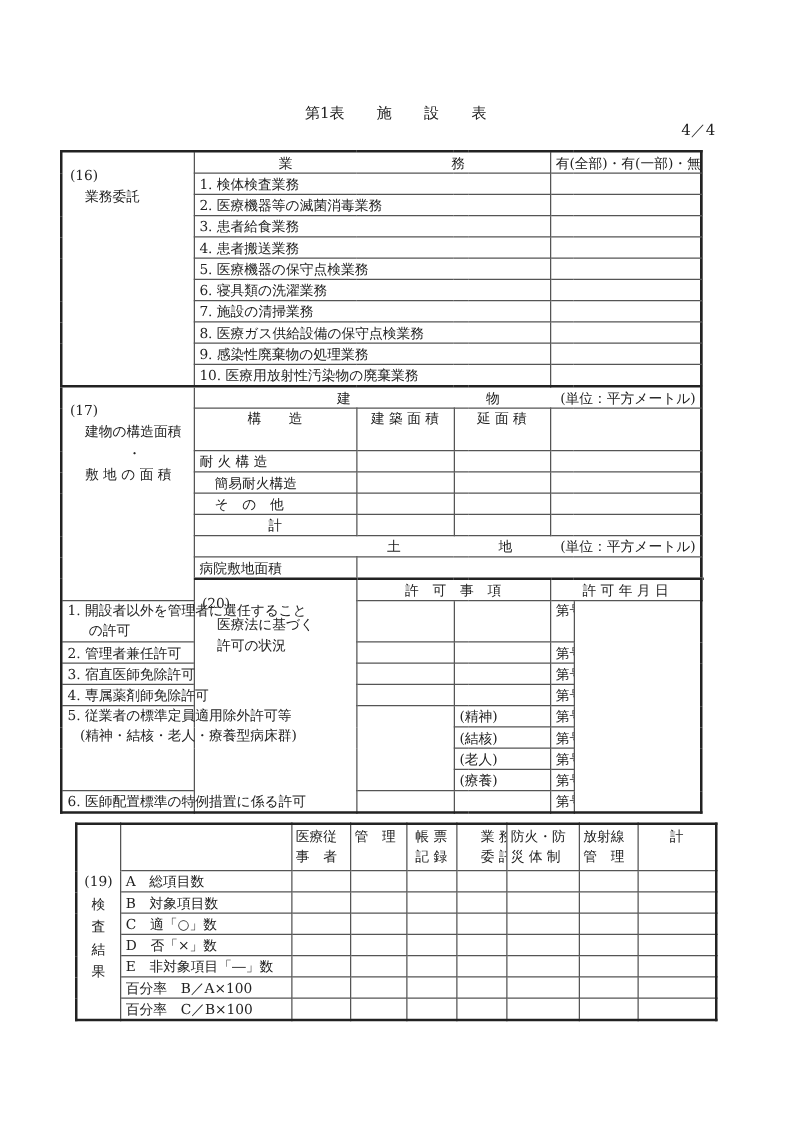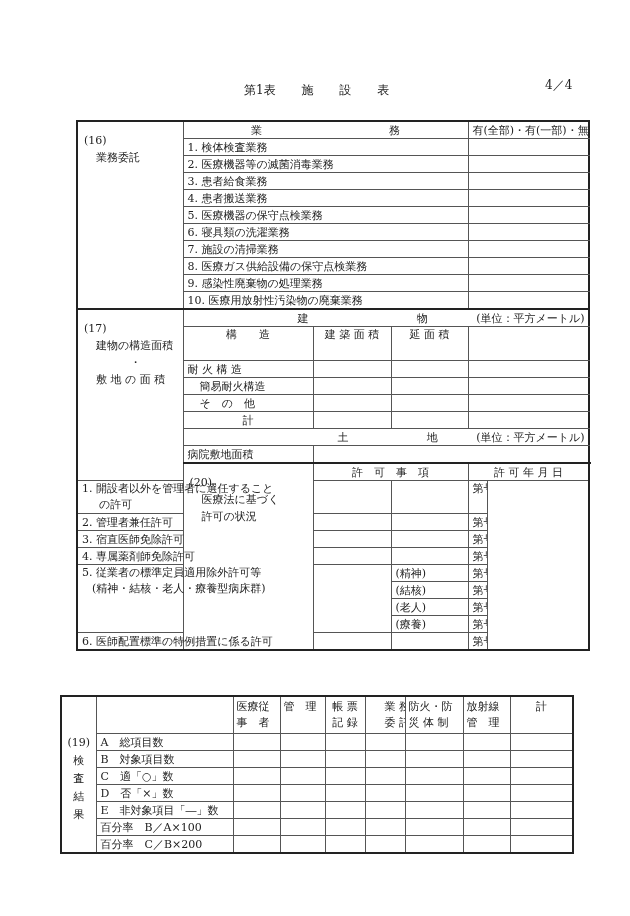--- a/index.html
+++ b/index.html
@@ -3,21 +3,21 @@
 <meta charset="utf-8">
 <style>
   html, body { margin:0; padding:0; background:#ffffff; }
   body { width:630px; height:916px; position:relative; overflow:hidden;
          font-family:"DejaVu Serif","Liberation Serif",serif; color:#222; font-size:11px; }
   .title { position:absolute; top:82px; left:244px; font-size:12px; letter-spacing:0; }
   .title span { display:inline-block; }
   .title .t1 { margin-right:22px; }
   .title .t2 { margin-right:22px; }
   .title .t3 { margin-right:22px; }
-  .pagenum { position:absolute; top:77px; left:545px; font-size:12px; }
+  .pagenum { position:absolute; top:96px; left:545px; font-size:12px; }
 
   table { border-collapse:collapse; position:absolute; table-layout:fixed; }
   td { border:1px solid #555; padding:0 4px; height:16px; line-height:15px;
        vertical-align:middle; white-space:nowrap; overflow:hidden; font-size:11px; }
   .outer { border:2px solid #222; }
   .sec-label { vertical-align:top; padding-top:10px; padding-left:6px; line-height:17px;
                border-right:1px solid #555; white-space:normal; }
   .sec-label .name { padding-left:12px; display:block; }
   .center { text-align:center; }
   .sect-top td { border-top:2px solid #222; }
@@ -27,21 +27,21 @@
 <body>
 
 <div class="title">
   <span class="t1">第1表</span>
   <span class="t2">施</span>
   <span class="t3">設</span>
   <span>表</span>
 </div>
 <div class="pagenum">4／4</div>
 
-<table class="outer" style="left:76px; top:120px; width:512px;">
+<table class="outer" style="left:48px; top:120px; width:512px;">
   <colgroup>
     <col style="width:106px">
     <col style="width:130px">
     <col style="width:78px">
     <col style="width:12px">
     <col style="width:65px">
     <col style="width:19px">
     <col style="width:102px">
   </colgroup>
 
@@ -260,21 +260,21 @@
     <td>
           <div class="bang">
             <span>第</span>
             <span>号</span>
           </div>
         </td>
   </tr>
 </tbody>
   </table>
 
-<table class="outer" style="left:60px; top:695px; width:512px;">
+<table class="outer" style="left:60px; top:658px; width:512px;">
   <colgroup>
     <col style="width:35px">
     <col style="width:137px">
     <col style="width:47px">
     <col style="width:45px">
     <col style="width:40px">
     <col style="width:40px">
     <col style="width:58px">
     <col style="width:47px">
     <col style="width:63px">
@@ -372,21 +372,21 @@
     <td>百分率　B／A×100</td>
     <td></td>
         <td></td>
         <td></td>
         <td></td>
         <td></td>
         <td></td>
         <td></td>
   </tr>
   <tr>
-    <td>百分率　C／B×200</td>
+    <td>百分率　C／B×100</td>
     <td></td>
         <td></td>
         <td></td>
         <td></td>
         <td></td>
         <td></td>
         <td></td>
   </tr>
 </tbody>
   </table>

